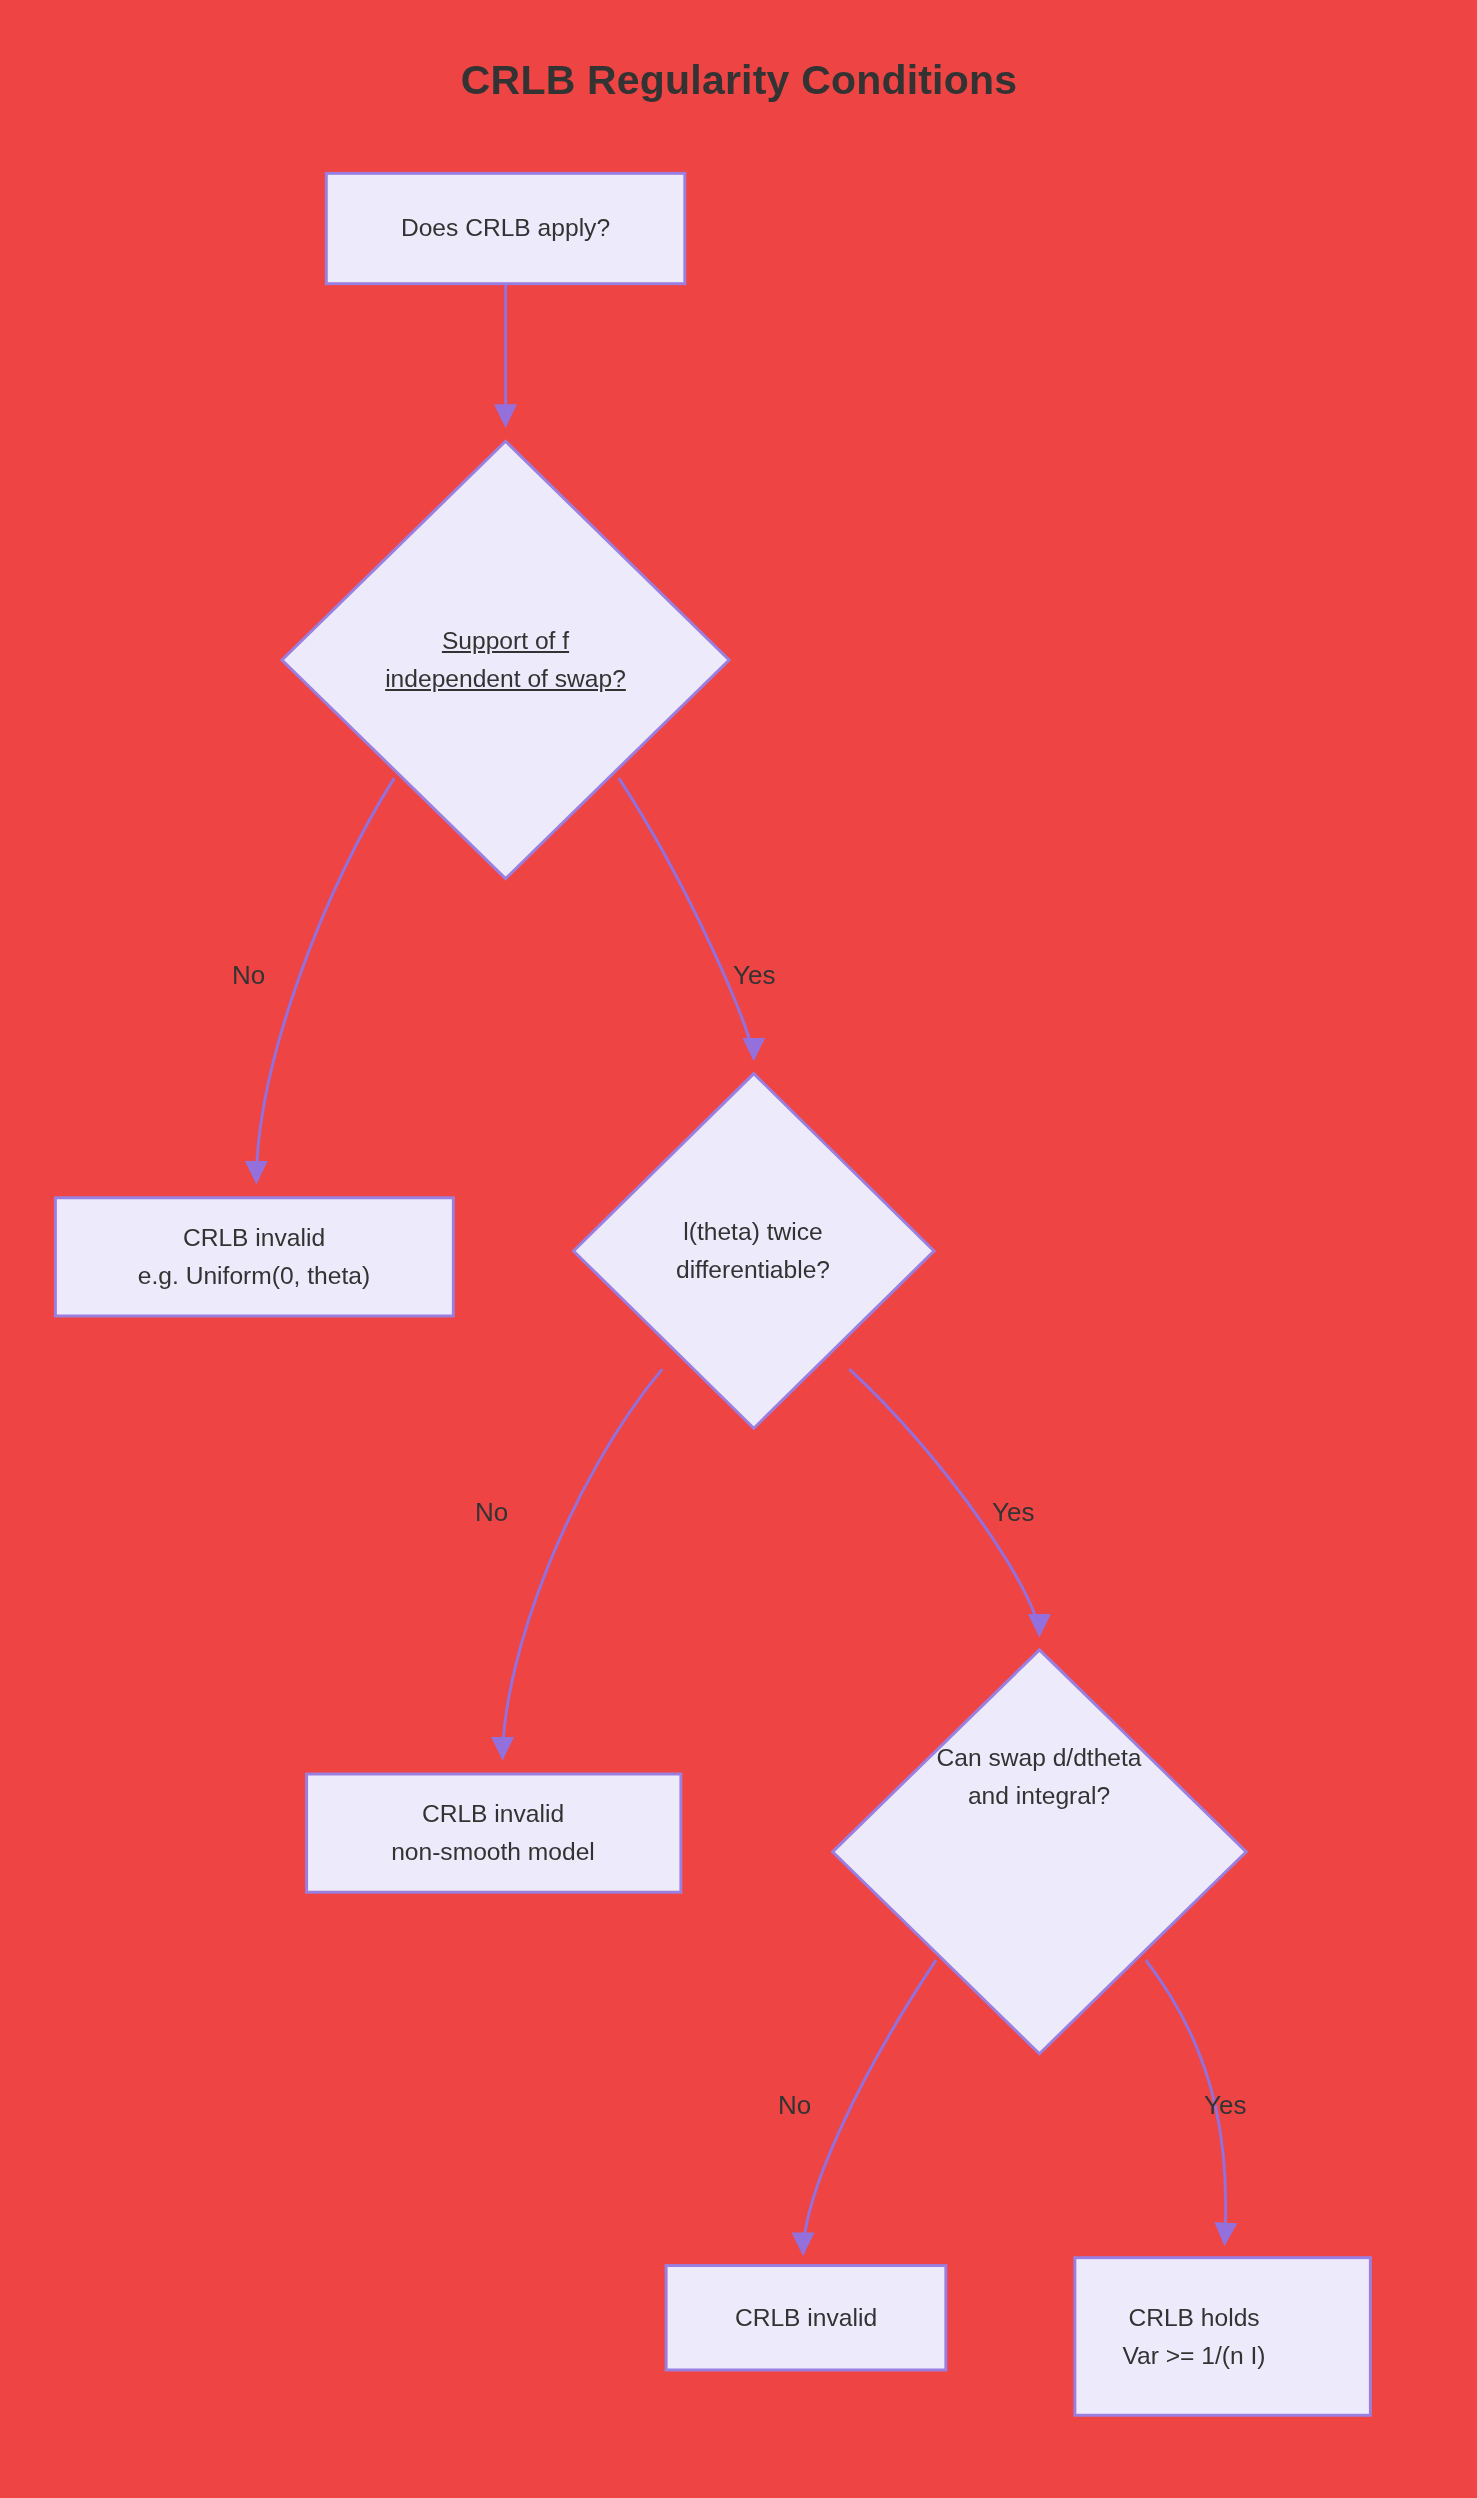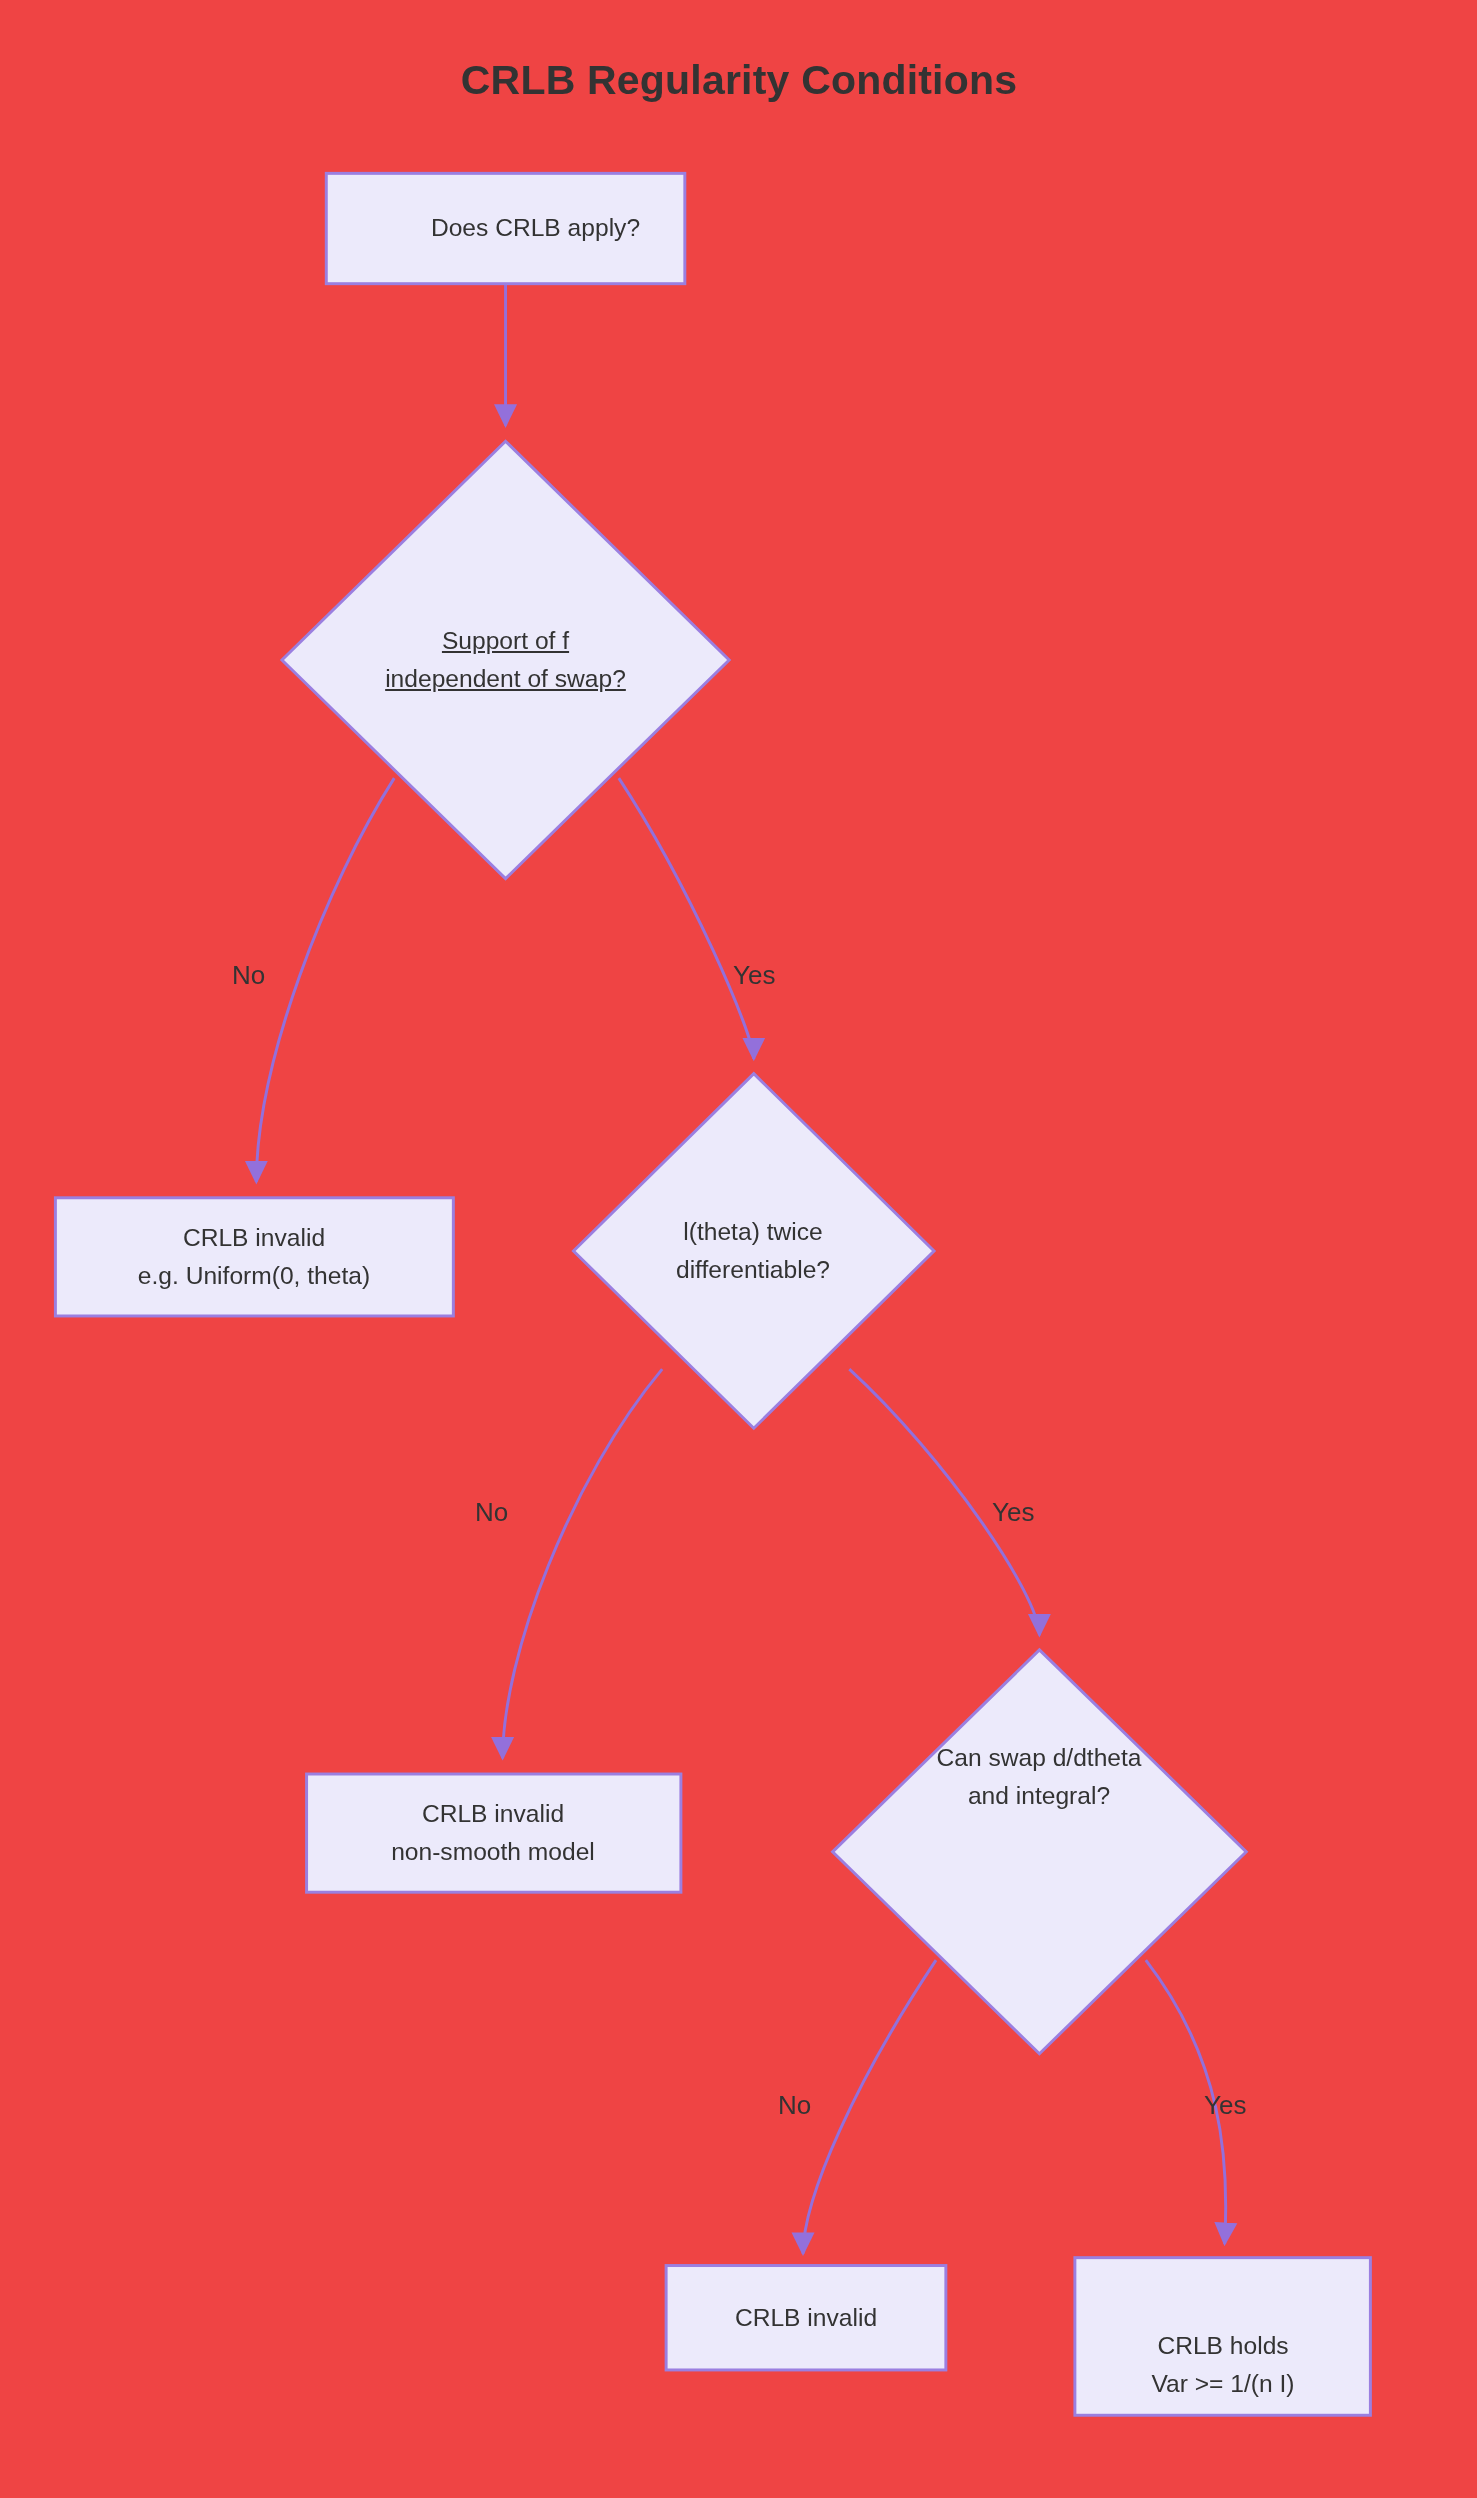--- a/index.html
+++ b/index.html
@@ -99,21 +99,21 @@
       <rect x="311" y="1801" width="380" height="120" fill="#ECEAFB" stroke="#9B7FE0" stroke-width="3"></rect>
 
       <polygon points="1055,1675 1265,1880 1055,2085 845,1880" fill="#ECEAFB" stroke="#9B7FE0" stroke-width="3"></polygon>
 
       <rect x="676" y="2300" width="284" height="106" fill="#ECEAFB" stroke="#9B7FE0" stroke-width="3"></rect>
 
       <rect x="1091" y="2292" width="300" height="160" fill="#ECEAFB" stroke="#9B7FE0" stroke-width="3"></rect>
     </g>
   </svg>
 
-  <div class="node-label" style="left:326px; top:173px; width:359px; height:110px;padding-left:30px;">
+  <div class="node-label" style="left:326px; top:173px; width:359px; height:110px;">
     <span class="ln">Does CRLB apply?</span>
   </div>
 
   <div class="node-label" style="left:284px; top:591px; width:443px; height:138px;text-decoration:underline;">
     <span class="ln">Support of f</span>
     <span class="ln">independent of swap?</span>
   </div>
 
   <div class="node-label" style="left:55px; top:1198px; width:398px; height:118px;">
     <span class="ln">CRLB invalid</span>
@@ -132,21 +132,21 @@
 
   <div class="node-label" style="left:832px; top:1708px; width:414px; height:138px;">
     <span class="ln">Can swap d/dtheta</span>
     <span class="ln">and integral?</span>
   </div>
 
   <div class="node-label" style="left:666px; top:2266px; width:280px; height:104px;">
     <span class="ln">CRLB invalid</span>
   </div>
 
-  <div class="node-label" style="left:1075px; top:2258px; width:296px; height:158px;margin-top:28px;">
+  <div class="node-label" style="left:1046px; top:2258px; width:296px; height:158px;">
     <span class="ln">CRLB holds</span>
     <span class="ln">Var &gt;= 1/(n I)</span>
   </div>
 
   <div class="edge-label" style="left:232px; top:960px;">No</div>
 
   <div class="edge-label" style="left:733px; top:960px;">Yes</div>
 
   <div class="edge-label" style="left:475px; top:1497px;">No</div>
 

